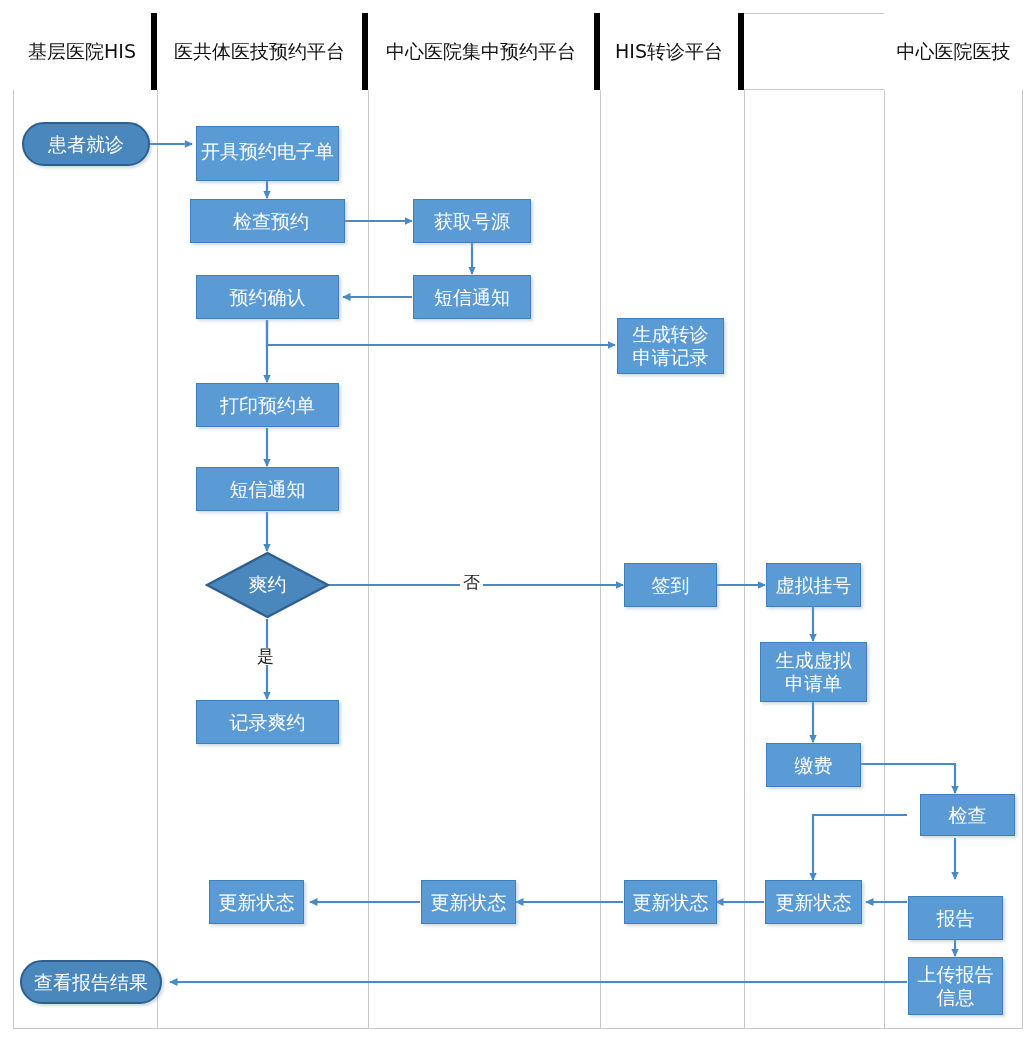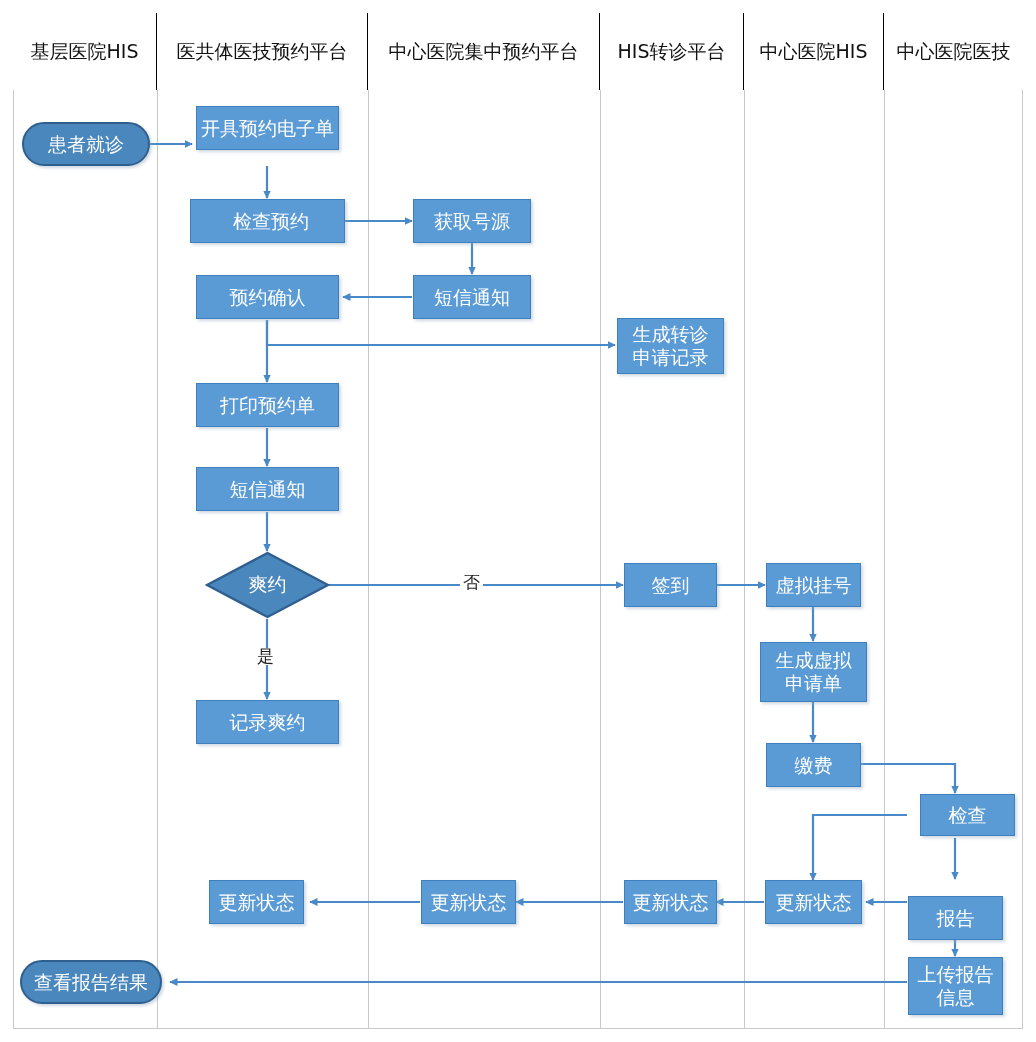--- a/index.html
+++ b/index.html
@@ -16,21 +16,21 @@
   }
   .hdr-row{
     position:absolute;left:13px;top:13px;width:1010px;height:77px;
     box-sizing:border-box;border-bottom:1px solid #c9c9c9;
   }
   .lane-hdr{
     position:absolute;top:13px;height:77px;
     box-sizing:border-box;
     display:flex;align-items:center;justify-content:center;
     font-size:19px;color:#111;background:#fff;
-    border-right:1px solid #000000;
+    border-right:6px solid #000000;
     white-space:nowrap;letter-spacing:0px;
   }
   .lane-hdr.last{border-right:none;}
   .lane-div{
     position:absolute;top:90px;width:1px;height:939px;background:#c9c9c9;
   }
 
   
   #wires{position:absolute;left:0;top:0;width:1036px;height:1042px;}
 
@@ -75,23 +75,20 @@
     </div>
   <div class="lane-hdr" style="left:157px;width:211px;">
       <span>医共体医技预约平台</span>
     </div>
   <div class="lane-hdr" style="left:368px;width:232px;justify-content:center;">
       <span>中心医院集中预约平台</span>
     </div>
   <div class="lane-hdr" style="left:600px;width:144px;">
       <span>HIS转诊平台</span>
     </div>
-  <div class="lane-hdr" style="left:744px;width:140px;">
-      <span>中心医院HIS</span>
-    </div>
   <div class="lane-hdr last" style="left:884px;width:139px;">
       <span>中心医院医技</span>
     </div>
 
   <div class="lane-div" style="left:157px;"></div>
   <div class="lane-div" style="left:368px;"></div>
   <div class="lane-div" style="left:600px;"></div>
   <div class="lane-div" style="left:744px;"></div>
   <div class="lane-div" style="left:884px;"></div>
 
@@ -148,21 +145,21 @@
       <path d="M955,925 L955,956"></path>
 
       <path d="M907,982 L170,982"></path>
     </g>
   </svg>
 
   <div class="node term" style="left:22px;top:122px;width:128px;height:44px;">
     <span>患者就诊</span>
   </div>
 
-  <div class="node" style="left:196px;top:106px;width:143px;height:44px;">
+  <div class="node" style="left:196px;top:126px;width:143px;height:55px;font-family:Liberation Mono, monospace;">
     <span>开具预约电子单</span>
   </div>
 
   <div class="node" style="left:190px;top:199px;width:155px;height:44px;padding-left:7px;">
     <span>检查预约</span>
   </div>
 
   <div class="node" style="left:413px;top:199px;width:118px;height:44px;">
     <span>获取号源</span>
   </div>

